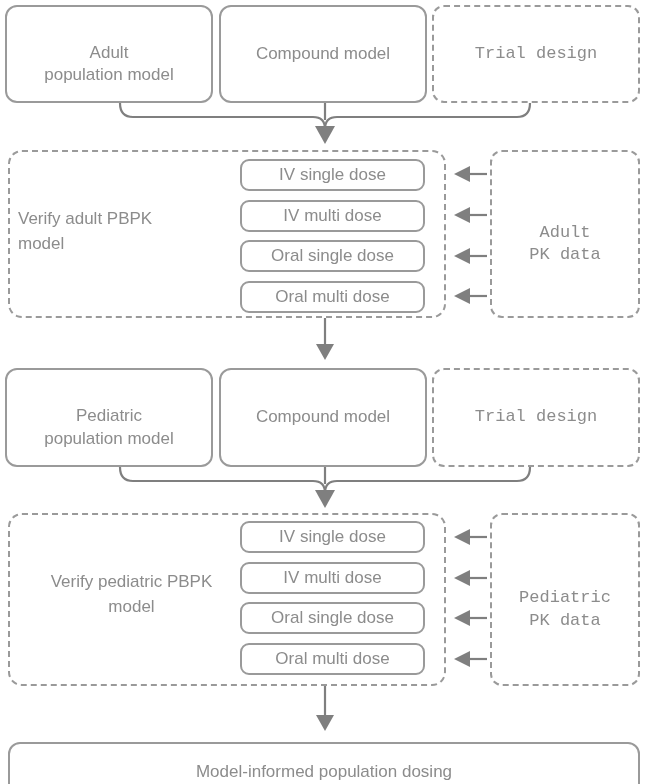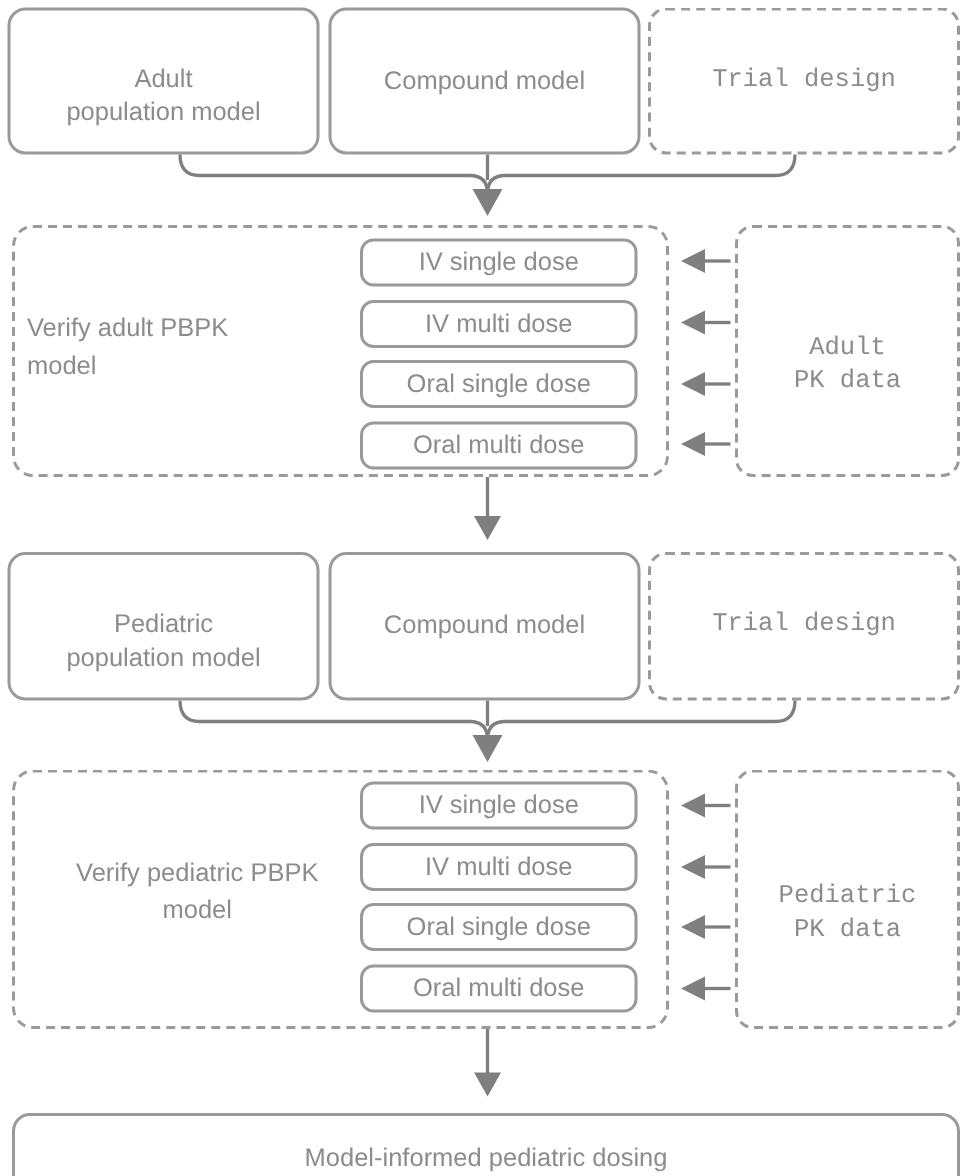--- a/index.html
+++ b/index.html
@@ -212,16 +212,16 @@
   </div>
 
   <div class="node dashed" style="left:490px; top:513px; width:150px; height:173px;">
     <span class="node-text">
       <span>Pediatric</span><br>
       <span>PK data</span>
     </span>
   </div>
 
   <div class="node solid" style="left:8px; top:742px; width:632px; height:60px;">
-    <span>Model-informed pediatric dosing</span>
+    <span>Model-informed population dosing</span>
   </div>
 
 </div>
 
 </body></html>

